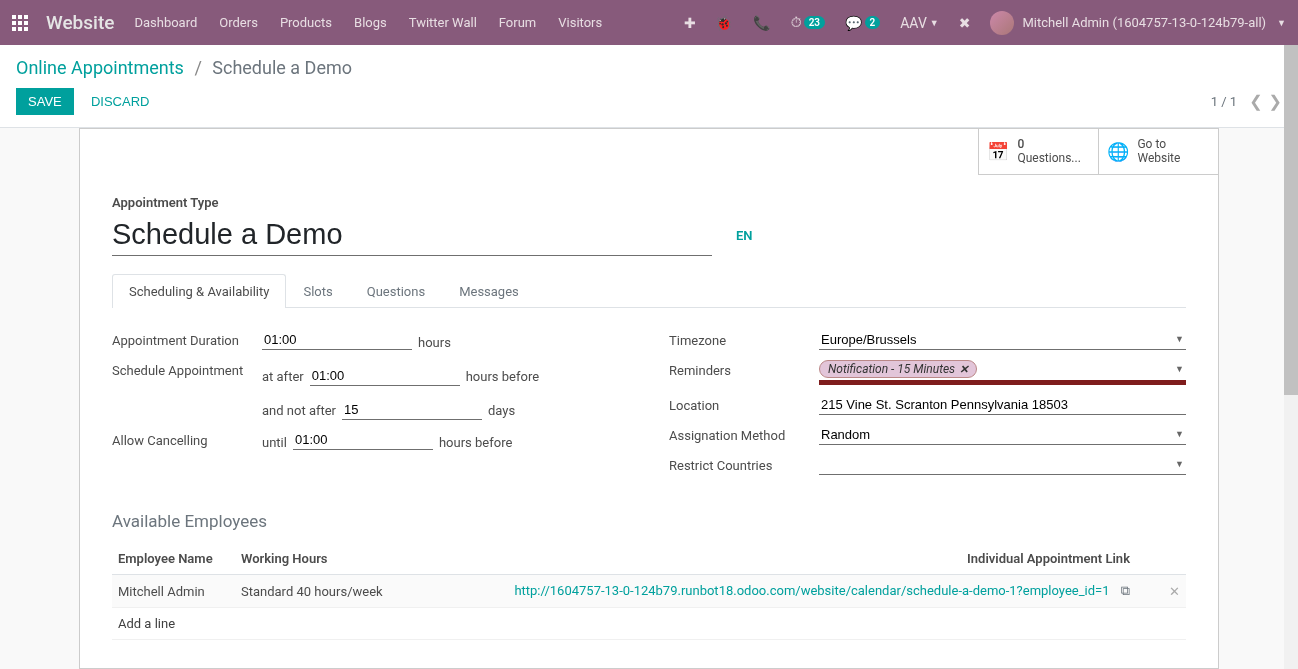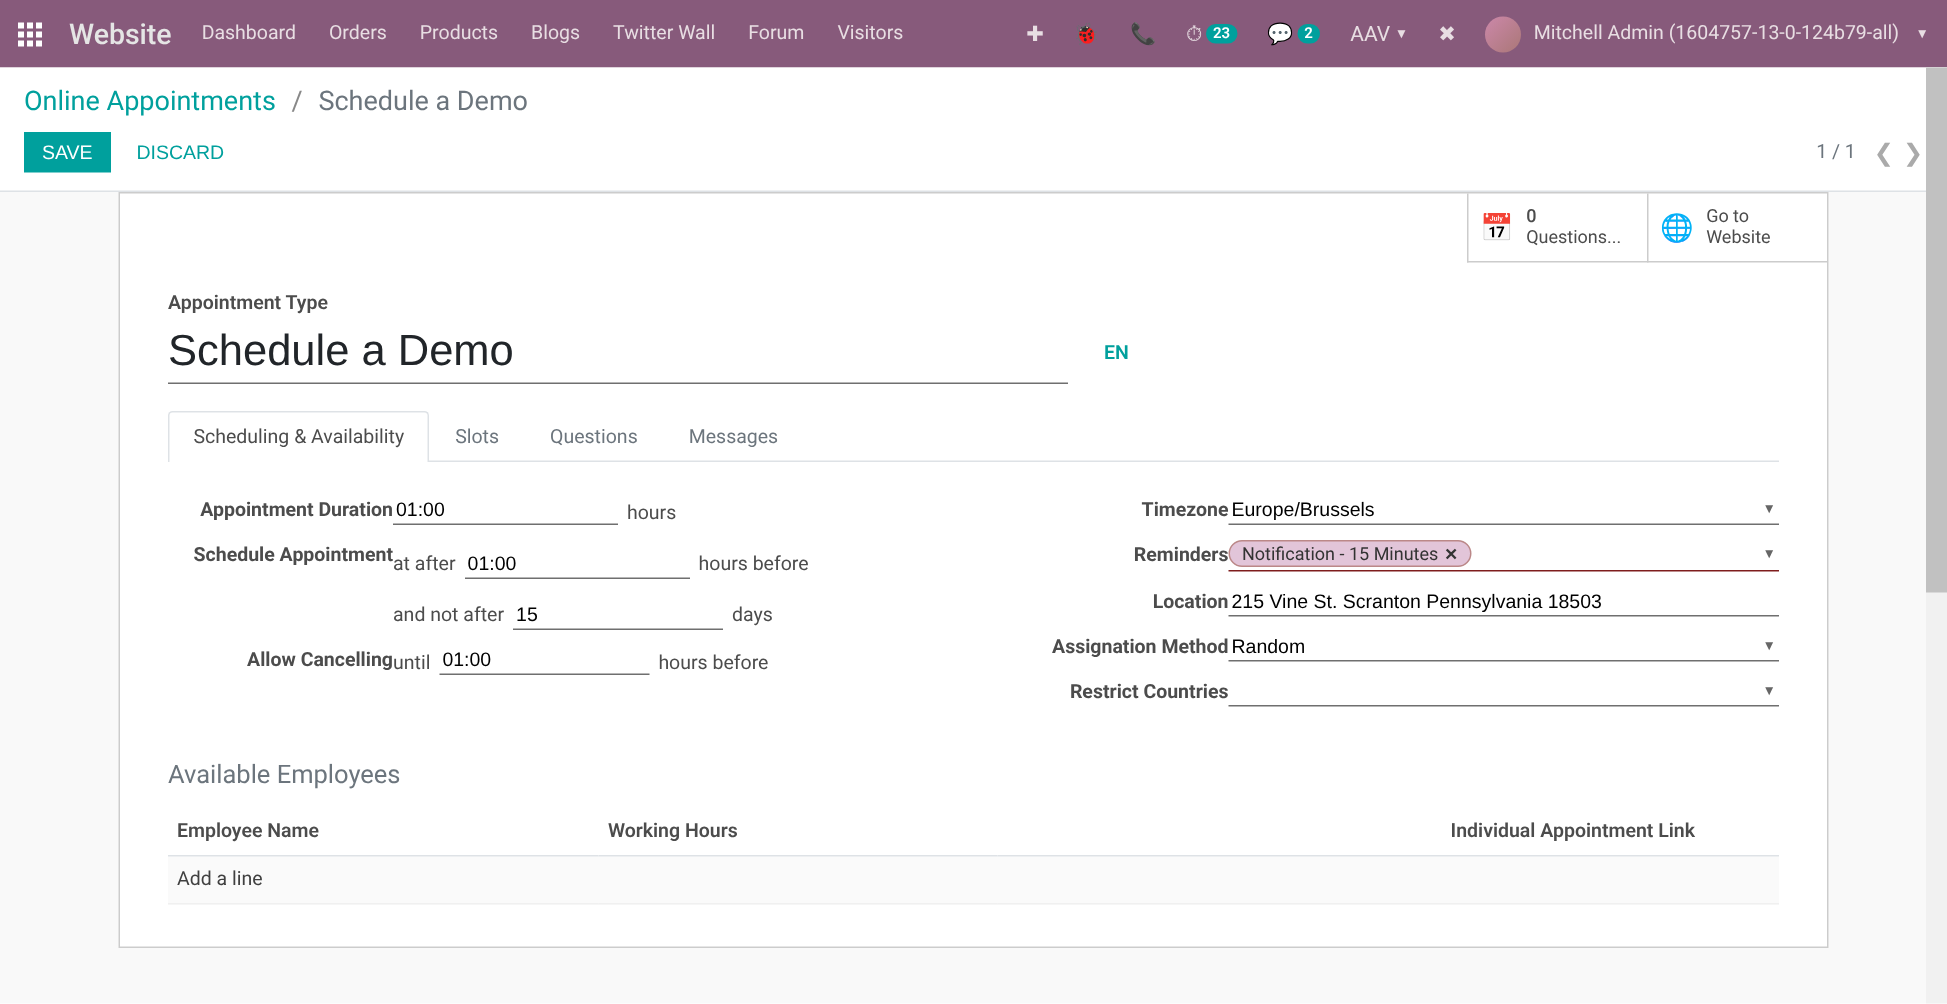--- a/index.html
+++ b/index.html
@@ -38,21 +38,21 @@
 .apt-label { font-weight: 600; font-size: 13px; margin-bottom: 6px; }
 .title-row { display: flex; align-items: flex-start; gap: 24px; margin-bottom: 18px; }
 .title-input { font-size: 29px; font-weight: 500; color: #212529; border: none; border-bottom: 1px solid #6f6f6f; padding: 2px 0 4px 0; width: 600px; outline: none; }
 .lang-link { color: #00a09d; font-size: 13px; font-weight: 600; cursor: pointer; margin-top: 12px; }
 .tabs { border-bottom: 1px solid #dee2e6; display: flex; }
 .tab { padding: 9px 16px; font-size: 13px; color: #6c757d; cursor: pointer; border: 1px solid transparent; border-bottom: none; margin-bottom: -1px; }
 .tab.active { color: #4c4c4c; border-color: #dee2e6 #dee2e6 #fff; background: #fff; border-radius: 3px 3px 0 0; }
 .form-grid { display: flex; gap: 40px; padding: 22px 0 0 0; }
 .col { flex: 1; }
 .frow { display: flex; align-items: center; margin-bottom: 10px; }
-.frow .flabel { width: 150px; font-weight: 700; font-size: 13px; color: #4c4c4c; flex-shrink: 0; align-self: flex-start; padding-top: 3px; text-align: right; }
+.frow .flabel { width: 150px; font-weight: 400; font-size: 13px; color: #4c4c4c; flex-shrink: 0; align-self: flex-start; padding-top: 3px; }
 .frow .fval { flex: 1; display: flex; align-items: flex-end; flex-wrap: wrap; gap: 6px; }
 .inline-input { border: none; border-bottom: 1px solid #6f6f6f; font-size: 13px; padding: 2px 2px; outline: none; background: transparent; }
 .w60 { width: 150px; }
 .w40 { width: 150px; }
 .w140 { width: 140px; }
 .suffix { font-size: 13px; color: #4c4c4c; }
 .cont-rows { margin-top: 6px; }
 .sel-full { border: none; border-bottom: 1px solid #6f6f6f; font-size: 13px; padding: 2px 2px; outline: none; width: 100%; background: transparent; position: relative; }
 .sel-wrap { position: relative; width: 100%; }
 .sel-caret { position: absolute; right: 2px; top: 4px; font-size: 9px; color: #666; pointer-events: none; }
@@ -207,21 +207,21 @@
             <div class="fval">
               <div class="sel-wrap">
                 <input class="inline-input sel-full" value="Europe/Brussels" style="">
                 <span class="sel-caret">▼</span>
               </div>
             </div>
           </div>
           <div class="frow">
             <div class="flabel">Reminders</div>
             <div class="fval">
-              <div class="sel-wrap" style="border-bottom:1px solid #7f1d1d;padding-bottom:2px;">
+              <div class="sel-wrap" style="border-bottom:5px solid #7f1d1d;padding-bottom:2px;font-style:italic;">
                 <span class="tag">
                   <span>Notification - 15 Minutes</span>
                   <span class="x">✕</span>
                 </span>
                 <span class="sel-caret">▼</span>
               </div>
             </div>
           </div>
           <div class="frow">
             <div class="flabel">Location</div>
@@ -255,20 +255,29 @@
         <thead>
           <tr>
             <th>Employee Name</th>
             <th>Working Hours</th>
             <th class="right">Individual Appointment Link</th>
             <th style="width:50px"></th>
           </tr>
         </thead>
         <tbody>
           <tr>
+            <td>Mitchell Admin</td>
+            <td>Standard 40 hours/week</td>
+            <td class="link-cell" style="text-align:right">
+              <a>http://1604757-13-0-124b79.runbot18.odoo.com/website/calendar/schedule-a-demo-1?employee_id=1</a>
+              <span class="copy-icon">⧉</span>
+            </td>
+            <td style="text-align:right"><span class="row-actions">✕</span></td>
+          </tr>
+          <tr>
             <td colspan="4"><span class="add-line">Add a line</span></td>
           </tr>
         </tbody>
       </table>
     </div>
   </div>
 </div>
 
 <div class="scroll-edge">
     <div class="scroll-thumb"></div>

